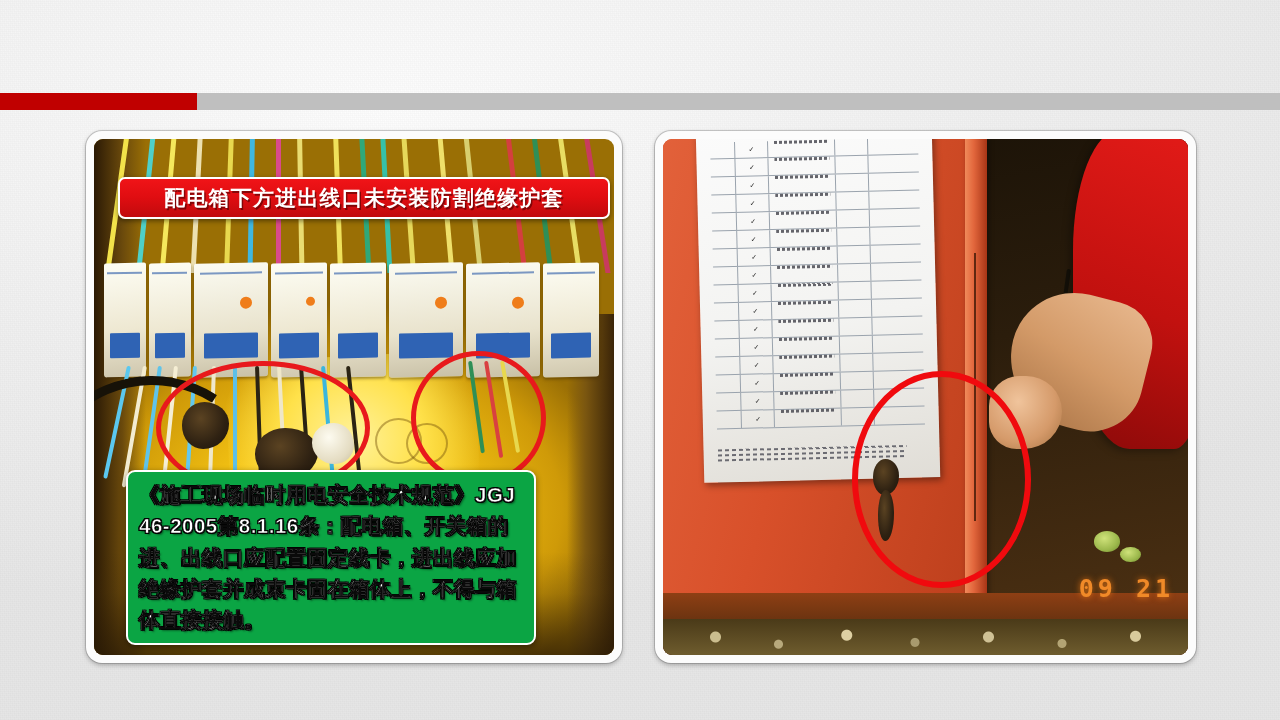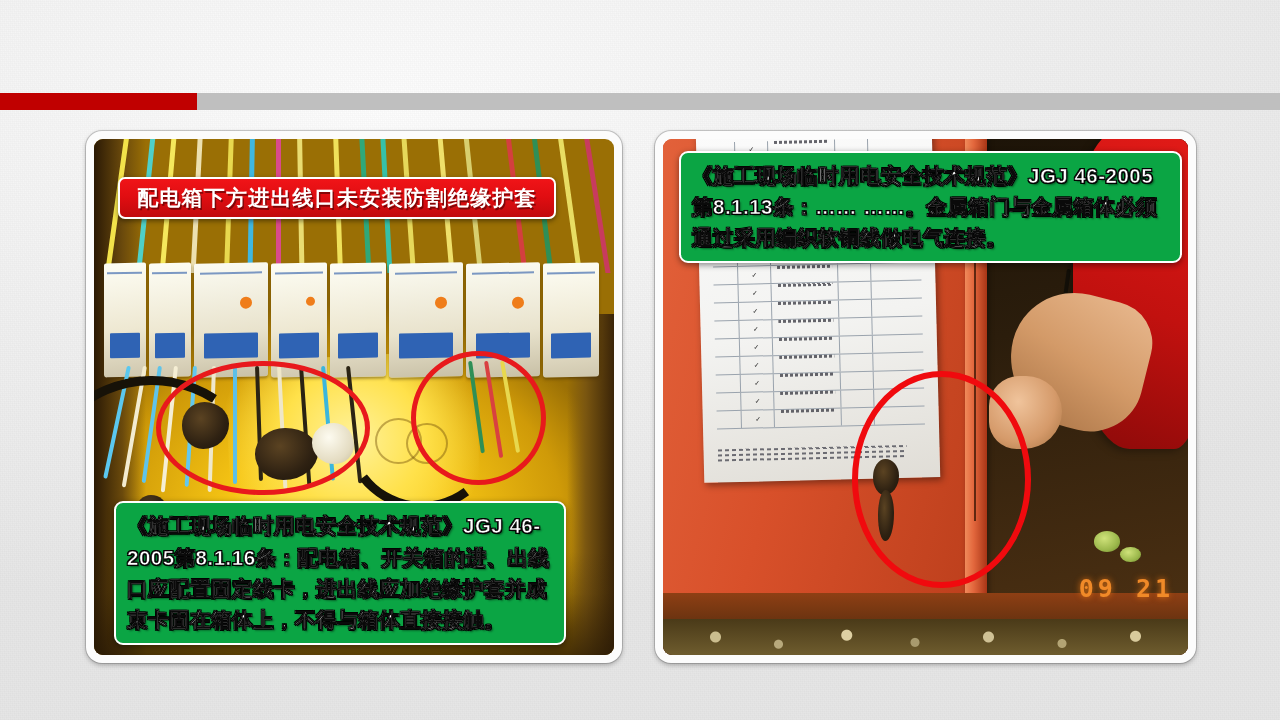--- a/index.html
+++ b/index.html
@@ -355,22 +355,22 @@
     padding: 7px 11px 8px 11px;
     text-align: left;
     z-index: 8;
     -webkit-text-stroke: 0.6px #0a0a0a;
     text-shadow:
        1px 1px 0 #000, -1px 1px 0 #000, 1px -1px 0 #000, -1px -1px 0 #000,
        2px 2px 2px rgba(0,0,0,.45);
   }
 
   
-  #left-red-banner  { left: 24px; top: 38px;  width: 438px; height: 42px; }
-  #left-green-box   { left: 20px; bottom: 10px; width: 452px; }
+  #left-red-banner  { left: 24px; top: 38px;  width: 492px; height: 42px; }
+  #left-green-box   { left: 32px; bottom: 10px; width: 410px; }
 
   
   #right-green-box  { left: 16px; top: 12px;  width: 503px; }
   #right-red-banner { left: 20px; bottom: 16px; width: 440px; height: 40px; }
 </style>
 </head>
 <body>
 
 <div id="slide">
 
@@ -668,18 +668,17 @@
 
       <div class="sbox-base"></div>
       <div class="gravel"></div>
       <div class="green-bit" style="left:82%; top:76%; width:5%; height:4%;"></div>
       <div class="green-bit" style="left:87%; top:79%; width:4%; height:3%;"></div>
 
       <div class="red-circle" style="left:36%; top:45%; width:34%; height:42%;"></div>
 
       <div id="timestamp">09 21</div>
 
-      <div class="box-green" id="right-green-box">《施工现场临时用电安全技术规范》JGJ 46-2005第8.1.13条：……  ……。金属箱门与金属箱体必须通过采用编织软铜线做电气连接。</div>
 
     </div>
   </div>
 
 </div>
 
 </body></html>

